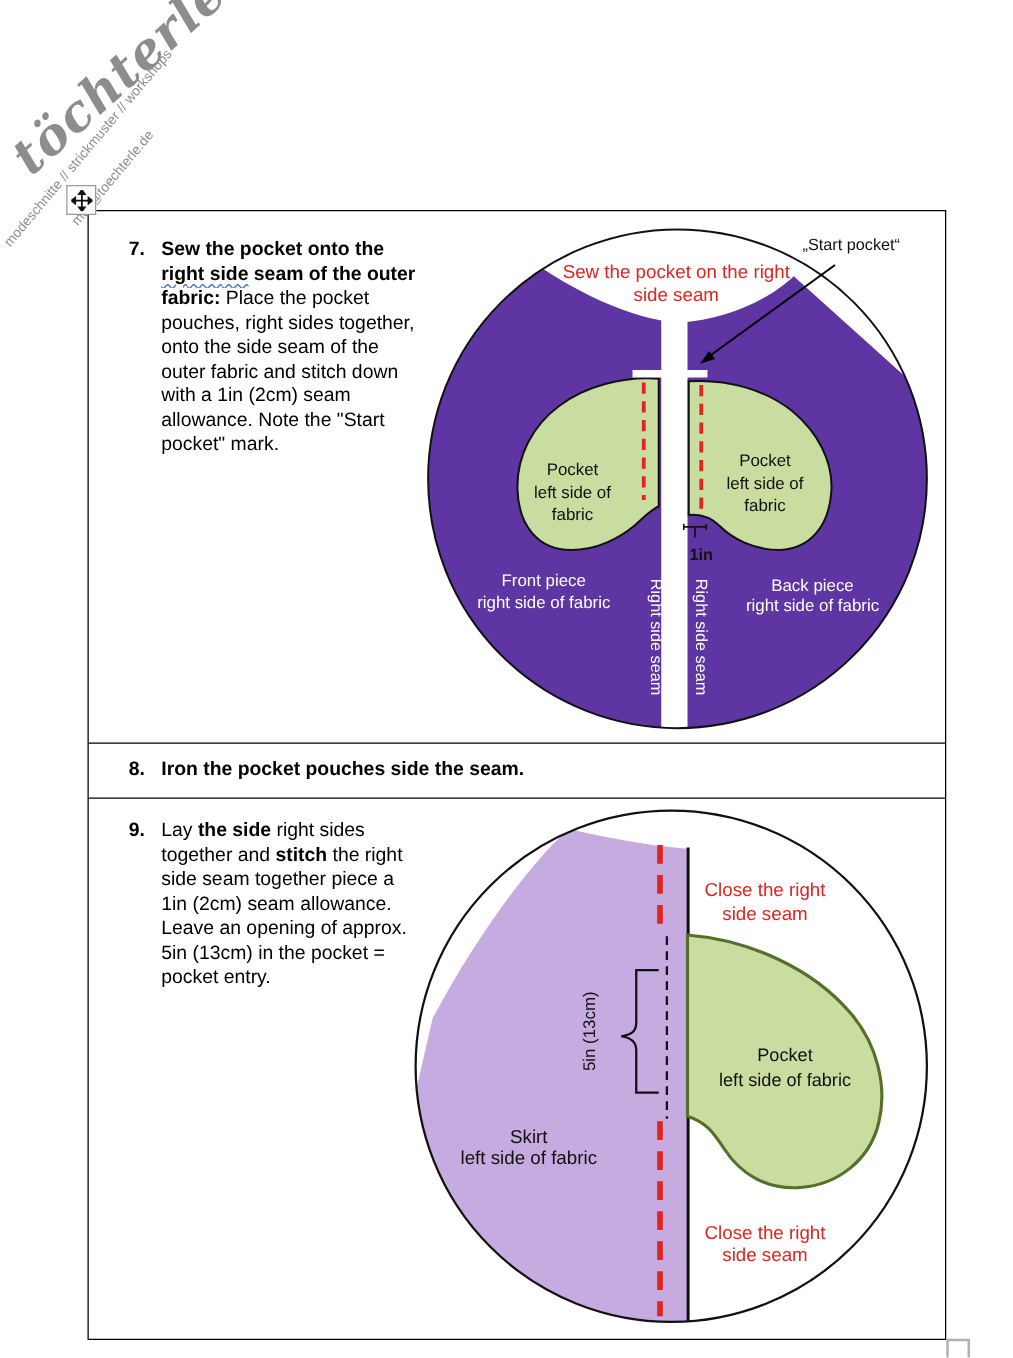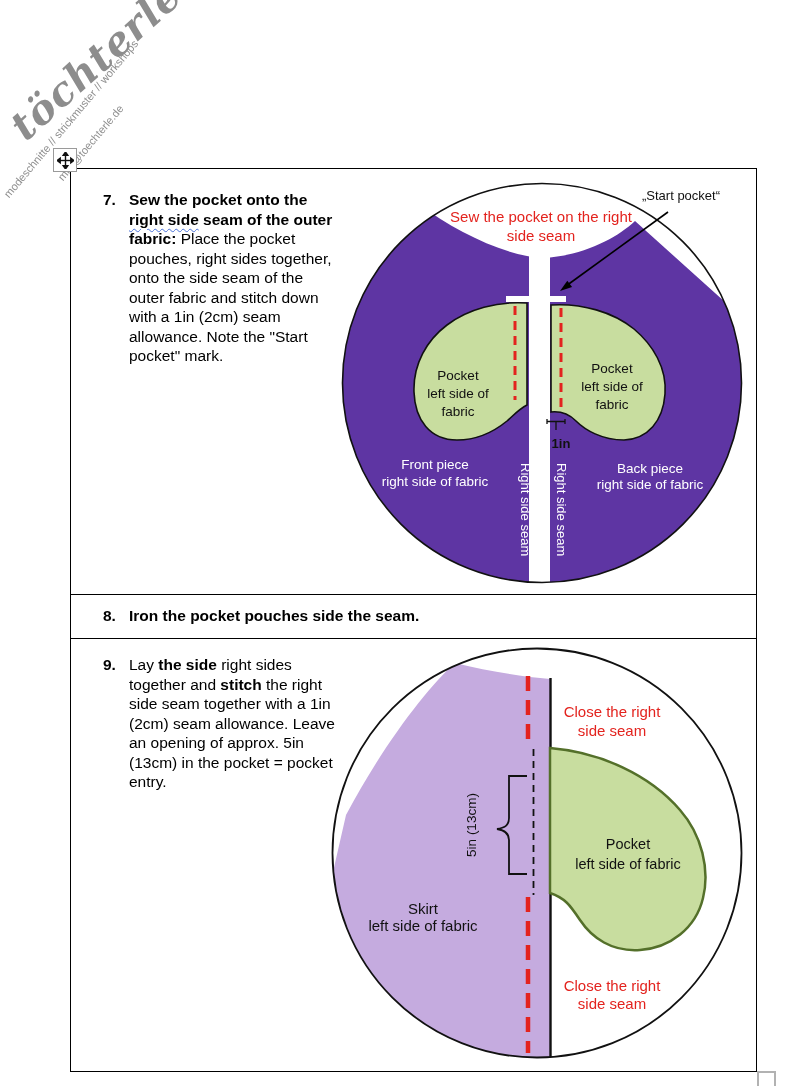--- a/index.html
+++ b/index.html
@@ -66,21 +66,21 @@
     <div class="stext"><span style="font-weight: bold;">Sew the pocket onto the </span><span class="squiggle" style="font-weight: bold;">right side</span><span style="font-weight: bold;"> seam of the outer fabric:</span><span> Place the pocket pouches, right sides together, onto the side seam of the outer fabric and stitch down with a 1in (2cm) seam allowance. Note the "Start pocket" mark.</span></div>
   </div>
 
   <div class="step wide" style="left:103px;top:606px;">
     <span class="num">8.</span>
     <div class="stext"><span style="font-weight: bold;">Iron the pocket pouches side the seam.</span></div>
   </div>
 
   <div class="step" style="left:103px;top:655px;">
     <span class="num">9.</span>
-    <div class="stext"><span>Lay </span><span style="font-weight: bold;">the side</span><span> right sides together and </span><span style="font-weight: bold;">stitch</span><span> the right side seam </span><span style="font-weight: normal;">together</span><span> with a 1in (2cm) seam allowance. Leave an opening of approx. 5in (13cm) in the pocket = pocket entry.</span></div>
+    <div class="stext"><span>Lay </span><span style="font-weight: bold;">the side</span><span> right sides together and </span><span style="font-weight: bold;">stitch</span><span> the right side seam </span><span style="font-weight: normal;">together</span><span> piece a 1in (2cm) seam allowance. Leave an opening of approx. 5in (13cm) in the pocket = pocket entry.</span></div>
   </div>
 
   <svg class="dia" style="left:335px;top:176px;" width="416" height="414" viewBox="0 0 416 414">
     <defs>
       <clipPath id="clip1">
           <circle cx="207" cy="207" r="199.5"></circle>
         </clipPath>
     </defs>
     <circle cx="207" cy="207" r="199.5" fill="#ffffff" stroke="none"></circle>
     <g clip-path="url(#clip1)">

